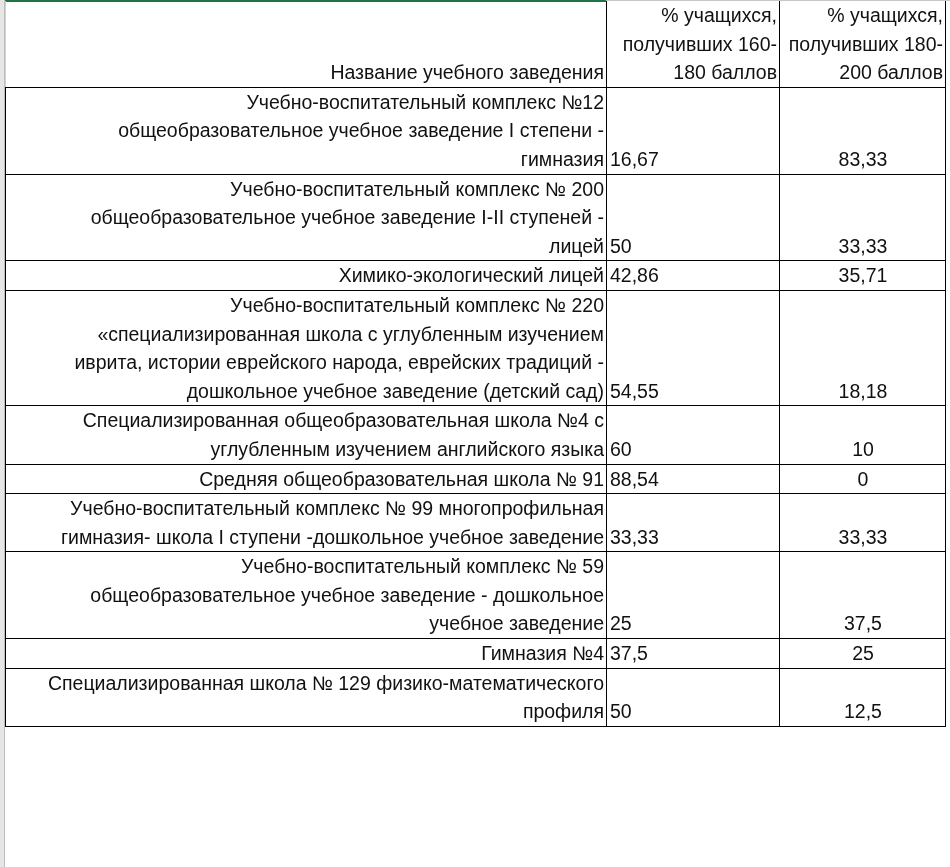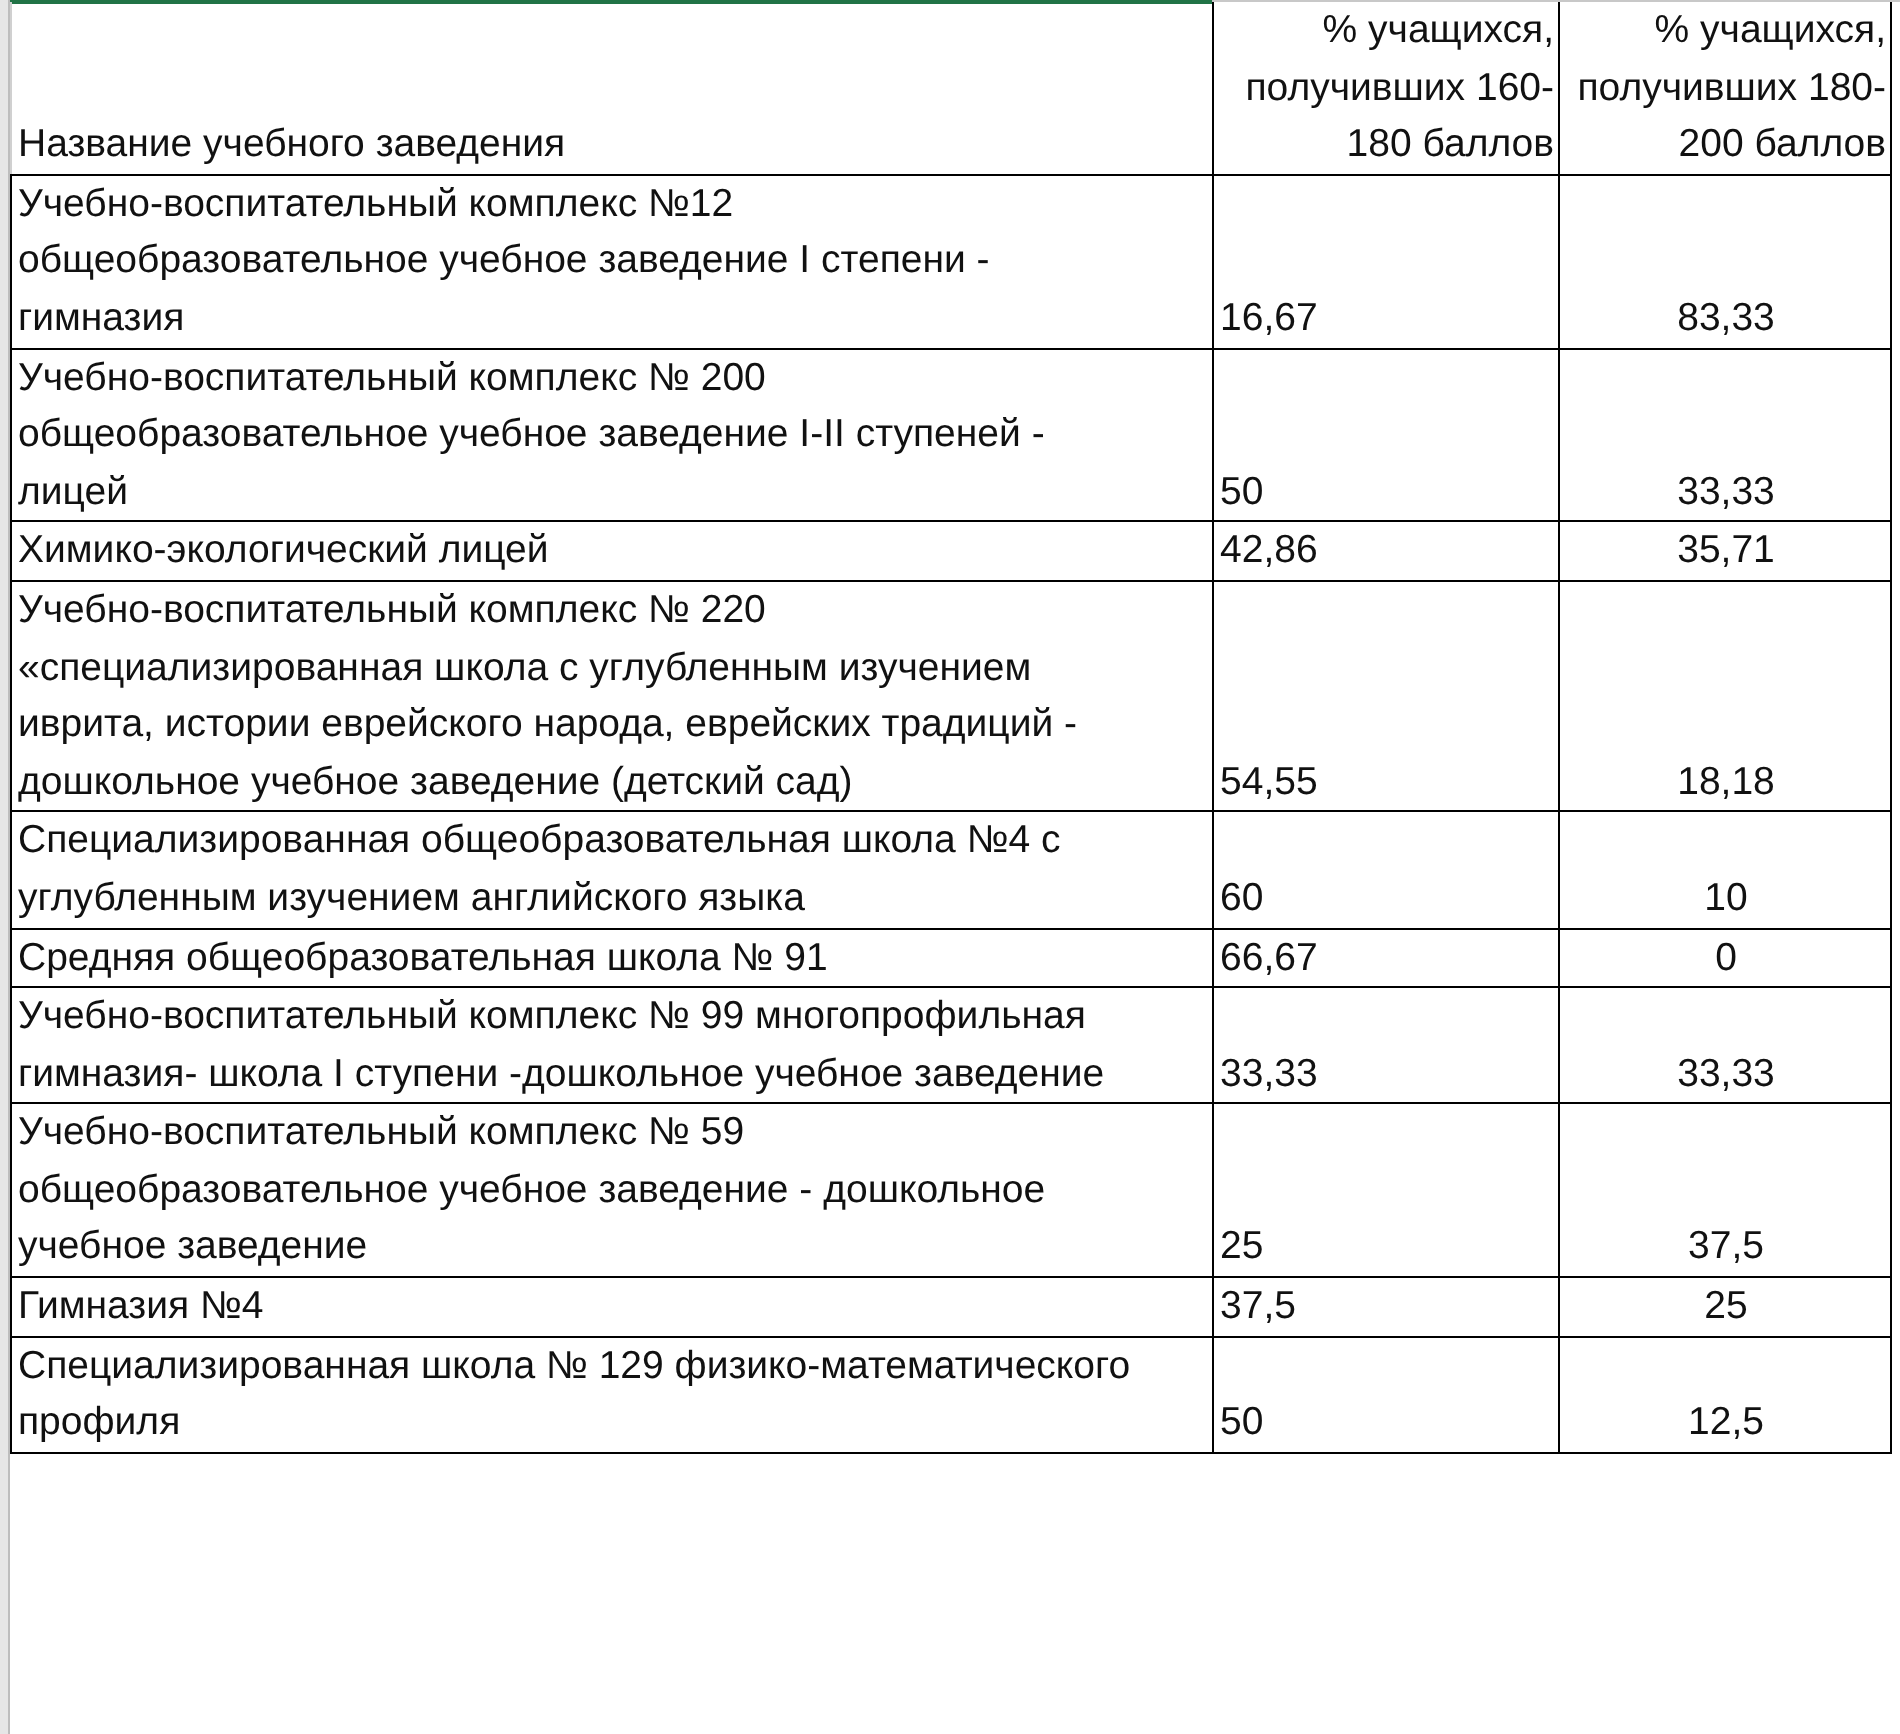--- a/index.html
+++ b/index.html
@@ -3,21 +3,21 @@
 <meta charset="utf-8">
 <style>
   html, body { margin: 0; padding: 0; background: #ffffff; }
   body { width: 950px; height: 867px; overflow: hidden; position: relative;
          font-family: "Liberation Sans", "DejaVu Sans", sans-serif; color: #111; }
   .topbar { position: absolute; left: 0; top: 0; width: 606px; height: 2px; background: #217346; }
   .topbar-grey { position: absolute; left: 606px; top: 0; width: 344px; height: 1px; background: #c8c8c8; }
   .rowhdr-edge { position: absolute; left: 0; top: 0; width: 5px; height: 867px; background: #e6e6e6; border-right: 1px solid #bdbdbd; box-sizing: border-box; }
   table.sheet { position: absolute; left: 5px; top: 1px; border-collapse: collapse; table-layout: fixed; }
   table.sheet td { font-size: 19.5px; line-height: 28.6px; padding: 0 2px 0 3px; vertical-align: bottom; overflow: hidden; box-sizing: border-box; }
-  td.name { width: 601px; }
+  td.name { width: 601px; text-align: right; }
   td.v1 { width: 173px; text-align: left; }
   td.v2 { width: 166px; text-align: center; }
   tr.body td { border: 1px solid #000; }
   tr.head td { border-left: 1px solid #000; border-right: 1px solid #000; border-bottom: 1px solid #000; border-top: none; }
   tr.head td.name { border-left: 1px solid #d0d0d0; border-top: none; }
   tr.head td.v1, tr.head td.v2 { text-align: right; }
   .cell-text { white-space: pre-line; display: block; }
 </style>
 </head>
 <body>
@@ -83,21 +83,21 @@
           <span class="cell-text">Специализированная общеобразовательная школа №4 с
 углубленным изучением английского языка</span>
         </td>
     <td class="v1">60</td>
     <td class="v2">10</td>
   </tr>
   <tr class="body" style="height:29px">
     <td class="name">
           <span class="cell-text">Средняя общеобразовательная школа № 91</span>
         </td>
-    <td class="v1">66,67</td>
+    <td class="v1">88,54</td>
     <td class="v2">0</td>
   </tr>
   <tr class="body" style="height:58px">
     <td class="name">
           <span class="cell-text">Учебно-воспитательный комплекс № 99 многопрофильная
 гимназия- школа I ступени -дошкольное учебное заведение</span>
         </td>
     <td class="v1">33,33</td>
     <td class="v2">33,33</td>
   </tr>

